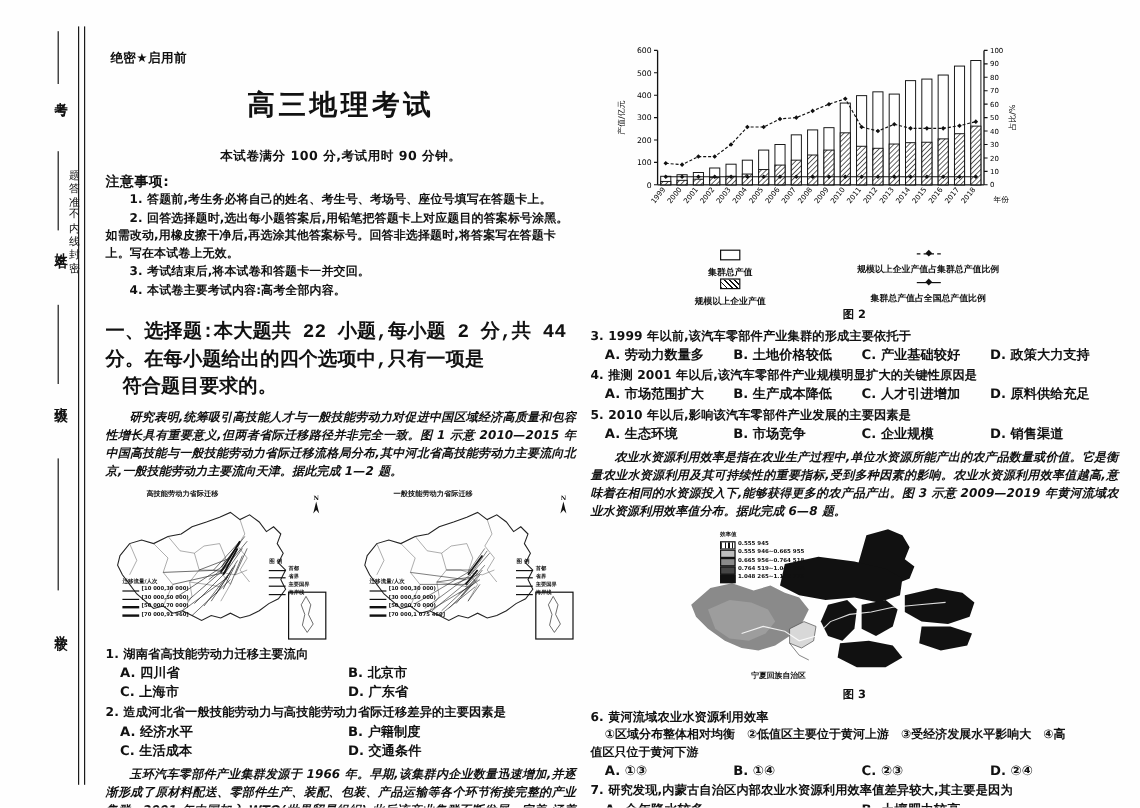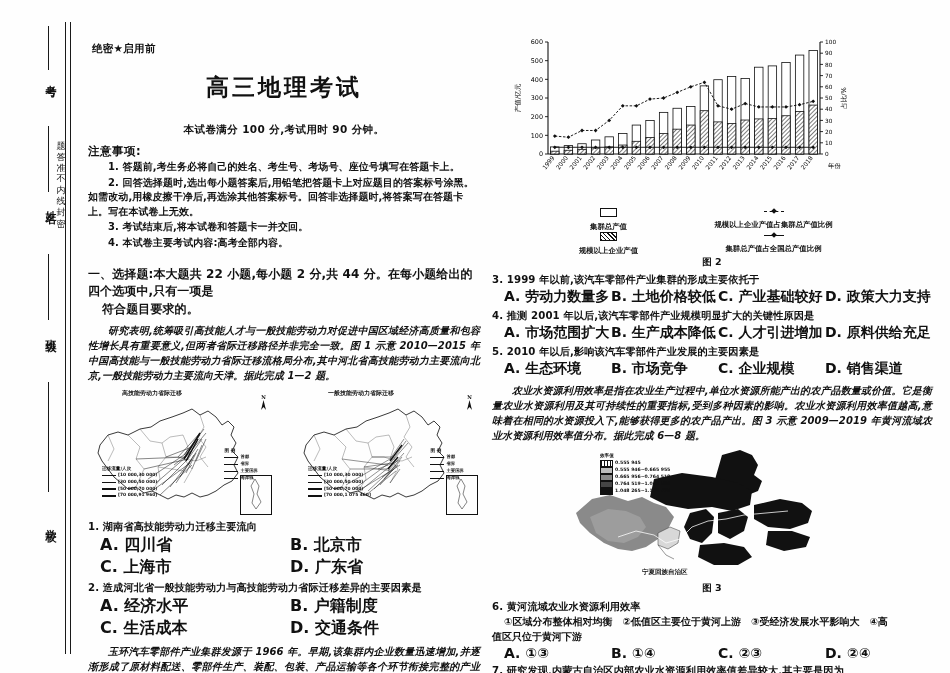--- a/index.html
+++ b/index.html
@@ -105,25 +105,26 @@
   }
   .notice-item {
     font-size: 10px;
     font-weight: 700;
     line-height: 1.45;
     text-indent: 20px;
     margin: 1px 0 0 0;
     letter-spacing: 0.1px;
   }
   .section-head {
-    font-size: 12px;
+    font-size: 16px;
     font-weight: 700;
     line-height: 1.45;
     margin: 16px 0 0 0;
     letter-spacing: 0.1px;
+    font-family: Liberation Mono, monospace;
   }
   .section-head .cont { display: block; text-indent: 14px; }
 
   .passage {
     font-size: 10px;
     line-height: 1.5;
     text-indent: 20px;
     margin: 5px 0 0 0;
     font-weight: 700;
     font-style: italic;
@@ -131,29 +132,29 @@
     text-align: justify;
   }
   .q {
     font-size: 10.2px;
     font-weight: 700;
     margin: 3px 0 0 0;
     letter-spacing: 0.1px;
   }
   .opts2 {
     display: flex;
-    font-size: 16px;
+    font-size: 11px;
     font-weight: 700;
     margin: 1px 0 0 0;
   }
   .opts2 > span { width: 50%; }
   .opts2 > span:first-child { padding-left: 12px; }
   .opts4 {
     display: flex;
-    font-size: 14px;
+    font-size: 11px;
     font-weight: 700;
     margin: 1px 0 0 0;
   }
   .opts4 > span { width: 25%; }
   .opts4 > span:first-child { padding-left: 12px; }
   .subopts {
     font-size: 10px;
     font-weight: 700;
     text-indent: 12px;
     margin: 1px 0 0 0;
@@ -782,21 +783,21 @@
         <path d="M138,98 L162,96 L182,100 L190,110 L176,118 L152,118 L136,110 Z" fill="#111"></path>
 
         <g stroke="#fff" stroke-width="0.9" fill="none" opacity="0.85">
           <path d="M56,90 L74,84 L92,88 L104,96 L118,92 L130,80 L146,74 L164,72 L182,68 L204,66 L226,64"></path>
         </g>
         <g stroke="#333" stroke-width="0.5" fill="none">
           <path d="M96,98 L104,108 L112,112"></path>
         </g>
       </svg>
 
-      <div class="f3cap" style="left:80px;bottom:20px;">宁夏回族自治区</div>
+      <div class="f3cap" style="left:64px;bottom:20px;">宁夏回族自治区</div>
       <div class="fig-label" style="position:absolute;left:0;right:0;bottom:2px;margin-top:11px;">图 3</div>
     </div>
 
     <div class="q">6. 黄河流域农业水资源利用效率</div>
     <div class="subopts">①区域分布整体相对均衡　②低值区主要位于黄河上游　③受经济发展水平影响大　④高</div>
     <div class="subopts" style="text-indent:0;">值区只位于黄河下游</div>
     <div class="opts4">
       <span>A. ①③</span>
       <span>B. ①④</span>
       <span>C. ②③</span>

